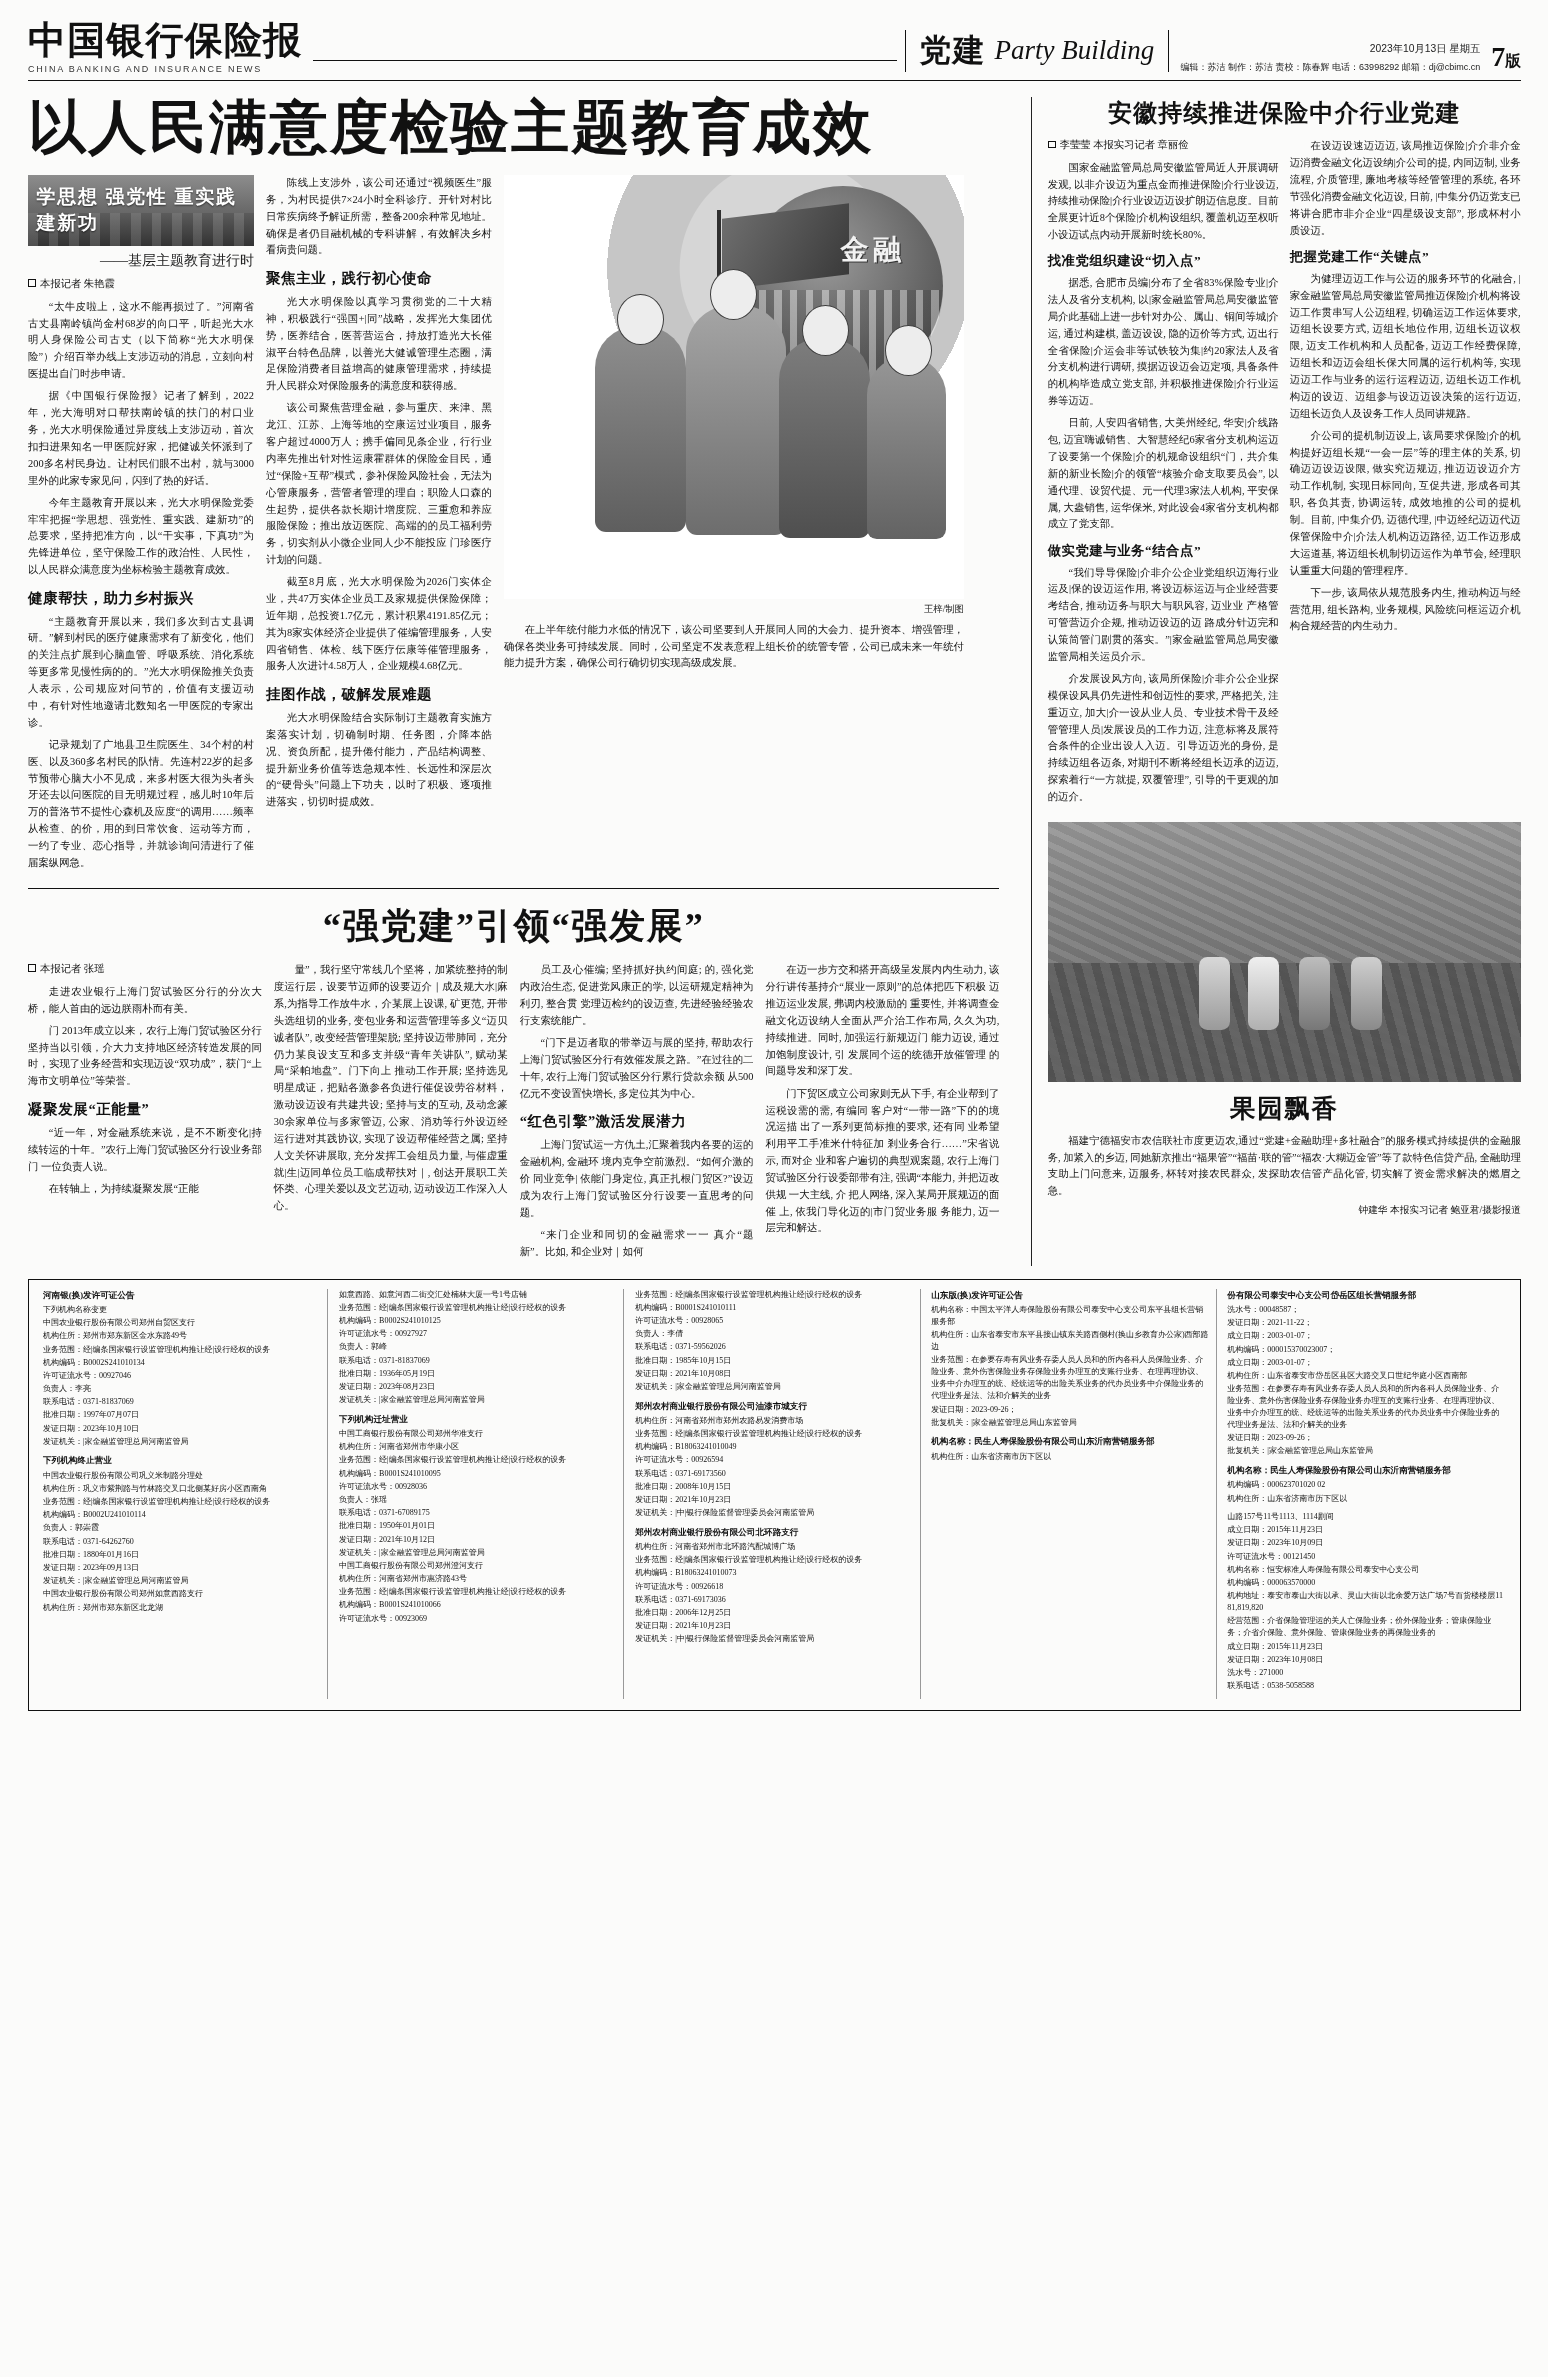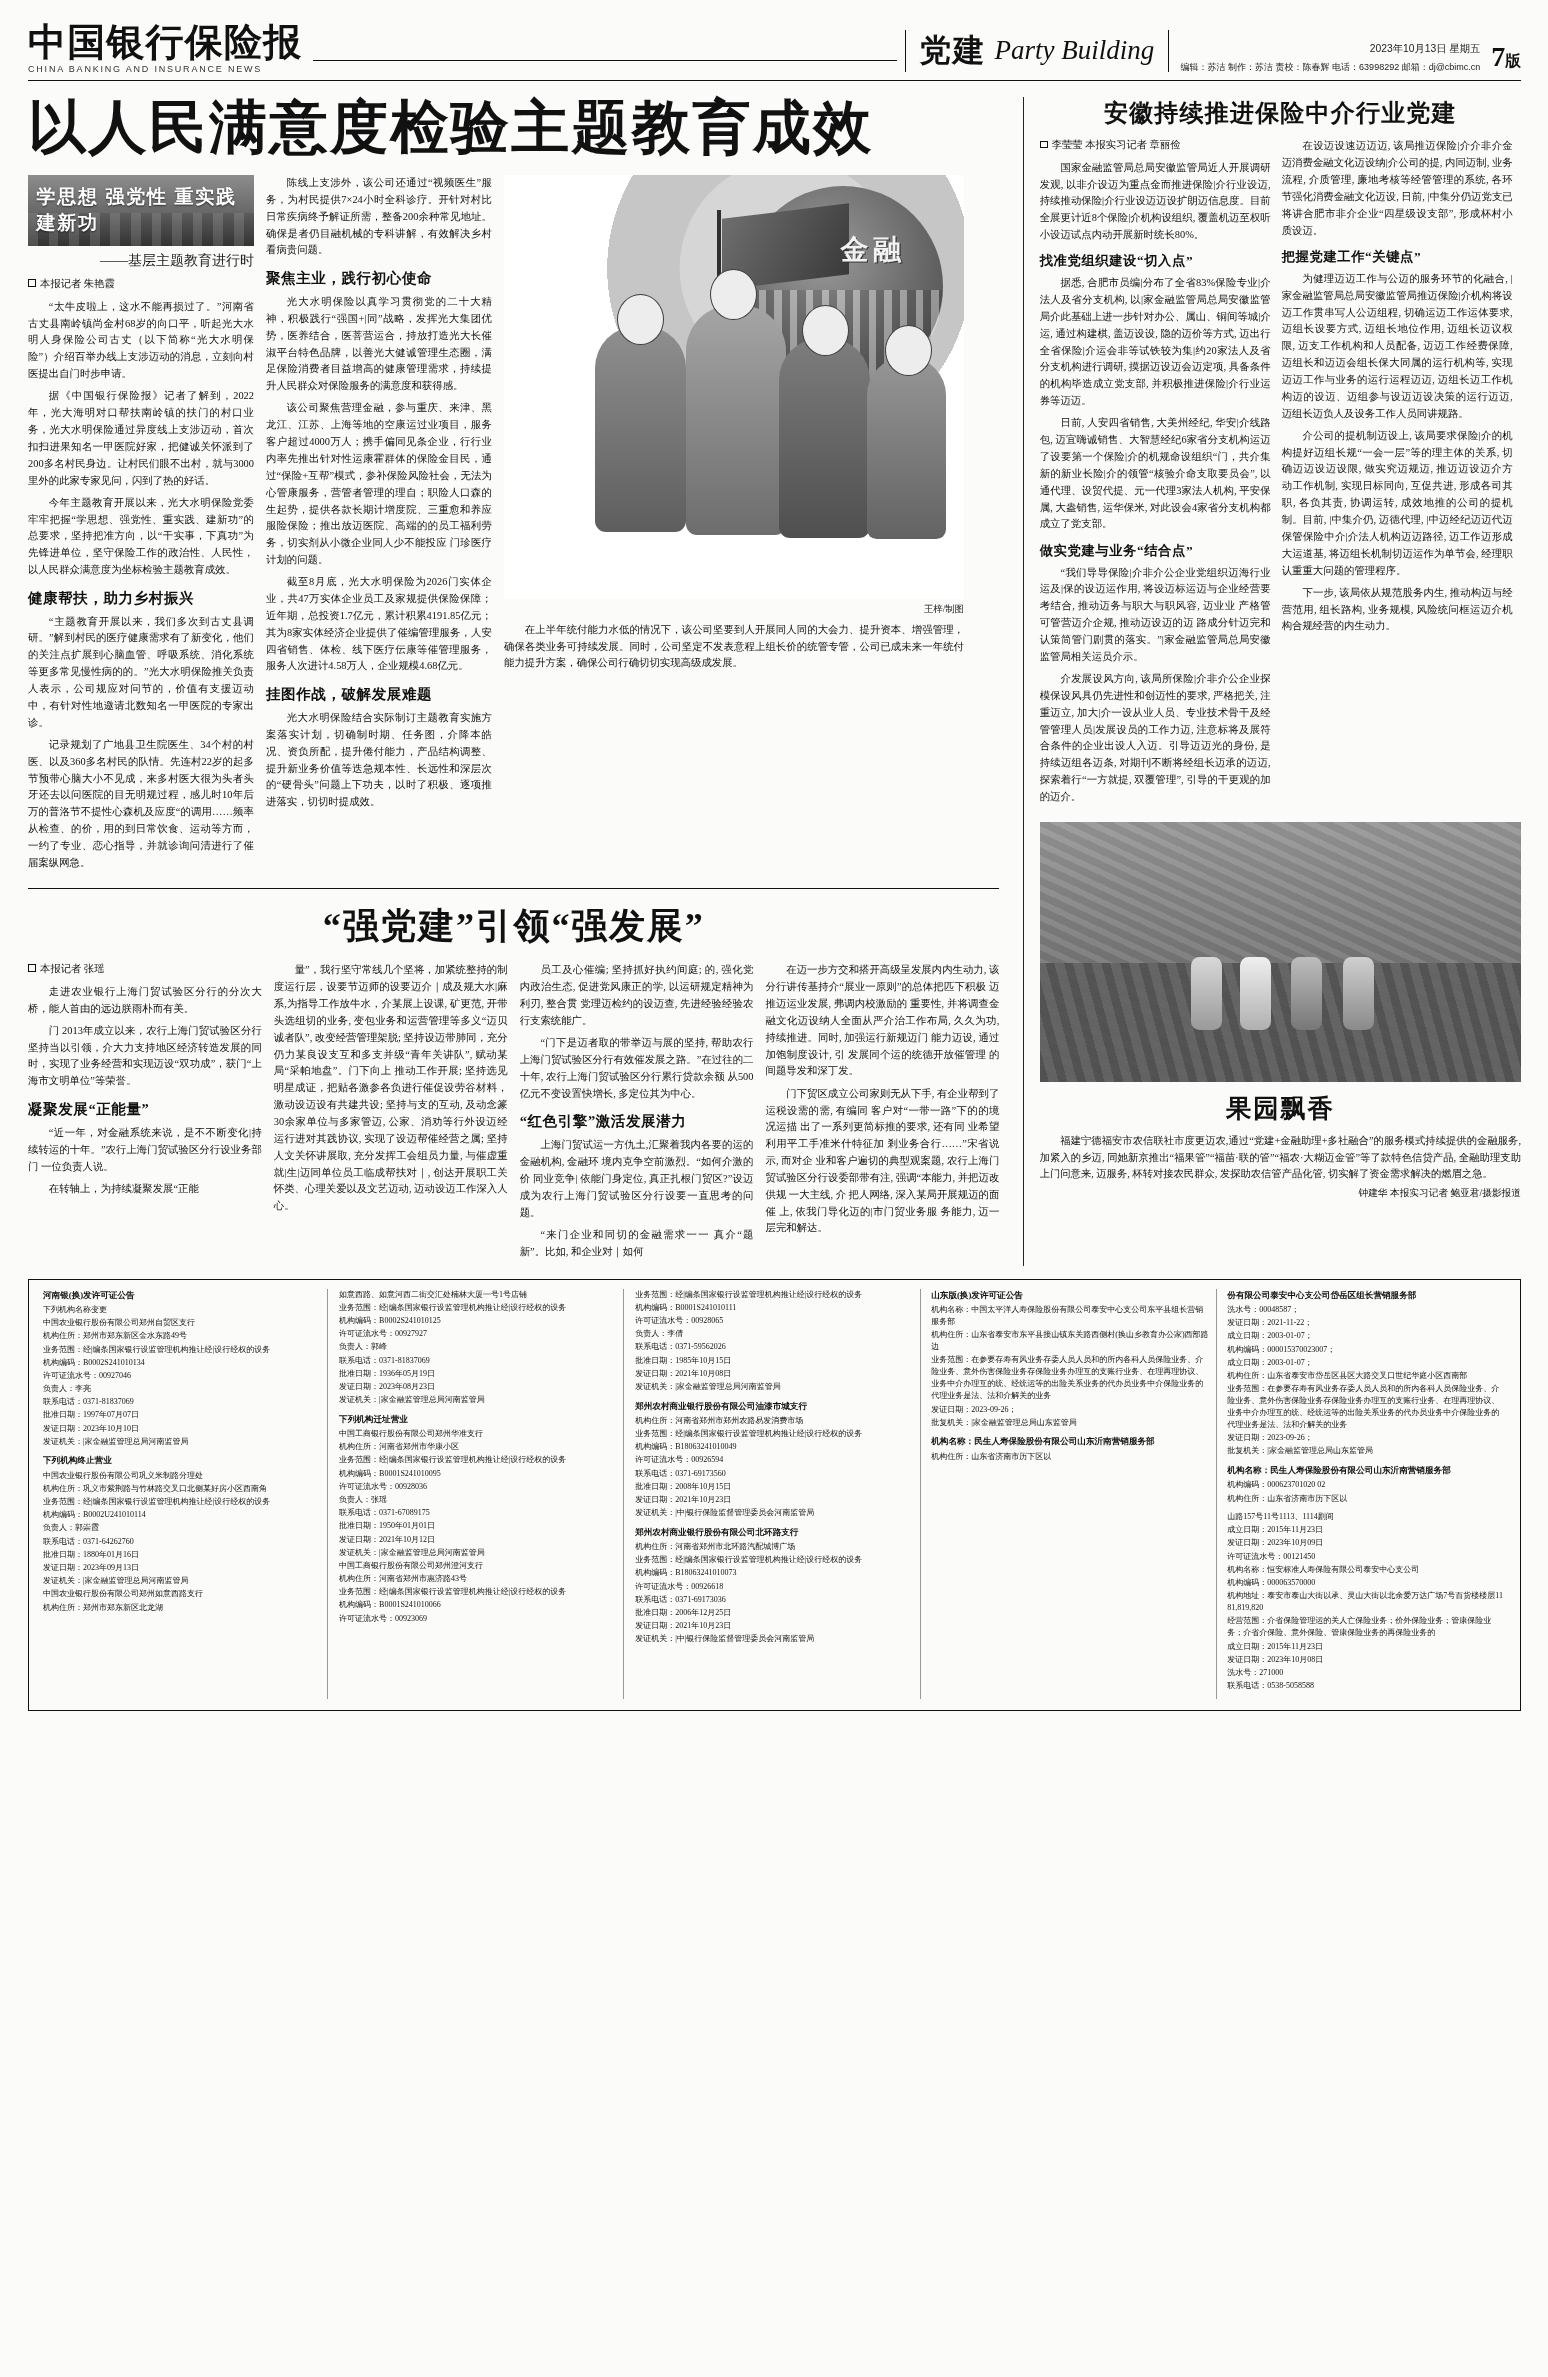--- a/index.html
+++ b/index.html
@@ -20,21 +20,21 @@
 
   
   .masthead {
     display: flex;
     align-items: flex-end;
     border-bottom: 1.8px solid #111;
     padding-bottom: 6px;
   }
   .mh-logo { flex: 0 0 auto; padding-right: 11px; }
   .mh-logo .cn {
-    font-family: Liberation Serif, serif;
+    font-family: Liberation Mono, monospace;
     font-weight: bold;
     font-size: 38px;
     letter-spacing: 1.2px;
     line-height: 1.05;
   }
   .mh-logo .en {
     font-family: "Liberation Sans", sans-serif;
     font-size: 9px;
     letter-spacing: 1.8px;
     color: #333;
@@ -74,21 +74,21 @@
   .mh-page {
     flex: 0 0 auto;
     padding-left: 11px;
     font-size: 28px;
     font-weight: bold;
     margin-bottom: 1.2px;
   }
   .mh-page small { font-size: 15.7px; }
 
   
-  .body-wrap { display: flex; gap: 8px; margin-top: 15.7px; justify-content: center; }
+  .body-wrap { display: flex; gap: 16px; margin-top: 15.7px; justify-content: center; }
   .col-left { width: 987px; padding-right: 15.7px; }
   .col-right { width: 504px; padding-left: 15.7px; border-left: 0.9px solid #222; }
 
   
   h1.main-head {
     font-size: 58px;
     font-weight: bold;
     letter-spacing: 2.4px;
     margin: 0 0 15.7px 0;
     line-height: 1.08;

